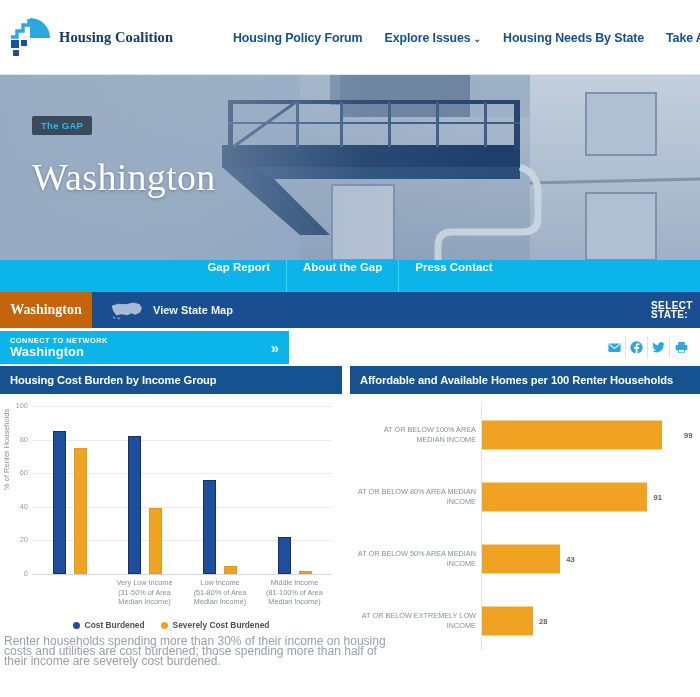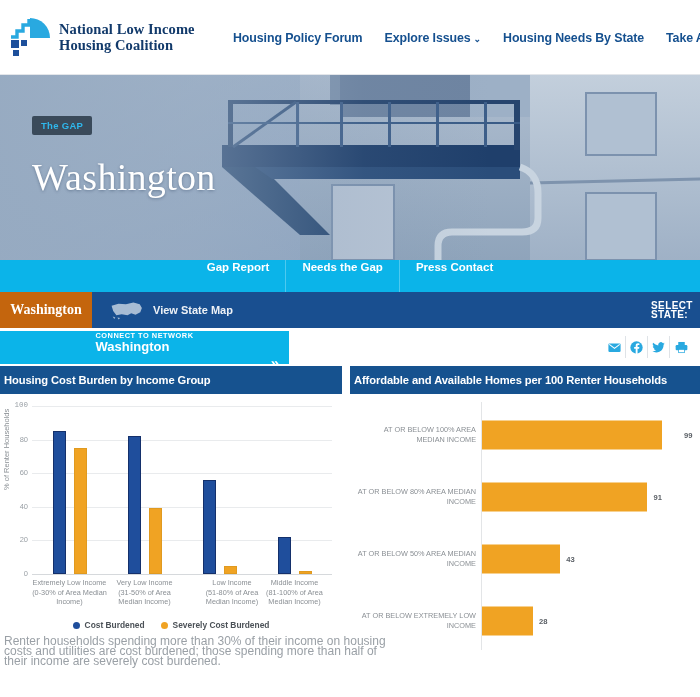--- a/index.html
+++ b/index.html
@@ -106,21 +106,21 @@
     color: #8d9399; font-size: 10.5px;
     display: flex; align-items: center; padding: 0 7px;
     cursor: pointer;
   }
 
   
   .connect-row { display: flex; align-items: center; width: 700px; height: 38px; background: #fff; }
   .connect-box {
     width: 289px; height: 33px; background: #0bb4e9;
     display: flex; align-items: center; padding: 0 10px;
-    cursor: pointer; margin-top: 1px; flex-direction: column;
+    cursor: pointer; margin-top: 1px;
   }
   .connect-kicker {
     color: #ffffff; font-size: 7.4px; font-weight: 700;
     letter-spacing: .5px; line-height: 9px;
   }
   .connect-state { color: #ffffff; font-size: 13px; font-weight: 600; line-height: 14px; }
   .connect-arrow { margin-left: auto; color: #fff; font-size: 15px; font-weight: 700; }
   .share-icons { margin-left: auto; display: flex; align-items: center; padding-right: 8px; }
   .share-ico {
     width: 22px; height: 22px; display: flex; align-items: center; justify-content: center;
@@ -129,21 +129,21 @@
   .share-ico:last-child { border-right: none; }
 
   
   .panels { display: flex; width: 700px; gap: 8px; padding: 0; }
   .panel { background: #fff; }
   .panel-left { width: 342px; }
   .panel-right { width: 350px; }
   .panel-head {
     background: #16528f; color: #fff;
     font-size: 11.2px; font-weight: 700;
-    height: 28px; display: flex; align-items: center; padding-left: 4px;
+    height: 28px; display: flex; align-items: center; padding-left: 10px;
     letter-spacing: -.1px;
     text-align: center;
   }
   .panel-body { position: relative; }
 
   
   .vchart { position: relative; width: 342px; height: 238px; }
   .v-ylabel {
     position: absolute; left: 2px; top: 96px;
     transform: rotate(-90deg); transform-origin: left top;
@@ -198,21 +198,20 @@
 <div class="site-header">
   <div class="logo-wrap">
     <svg class="logo-mark" viewBox="0 0 48 46">
       <path d="M22 4 A20 20 0 0 1 42 24 L22 24 Z" fill="#29a9e0"></path>
       <path d="M3 23 L9 23 L9 17 L15 17 L15 11 L21 11 L21 5" fill="none" stroke="#29a9e0" stroke-width="3.4"></path>
       <rect x="3" y="26" width="8" height="8" fill="#1d4f9b"></rect>
       <rect x="13" y="26" width="6" height="6" fill="#1d4f9b"></rect>
       <rect x="5" y="36" width="6" height="6" fill="#1d4f9b"></rect>
     </svg>
     <div class="logo-text">
-      <div>National Low Income</div>
       <div>Housing Coalition</div>
     </div>
   </div>
 
   <nav class="main-nav">
     <span class="nav-link">Housing Policy Forum</span>
     <span class="nav-link">
       <span>Explore Issues</span><span class="nav-caret">⌄</span>
     </span>
     <span class="nav-link">Housing Needs By State</span>
@@ -269,21 +268,21 @@
   </svg>
   <div class="hero-overlay"></div>
   <div class="hero-content">
     <span class="tag-gap">The GAP</span>
     <div class="hero-title">Washington</div>
   </div>
 </div>
 
 <div class="subnav">
   <span class="subnav-link">Gap Report</span>
-  <span class="subnav-link">Needs the Gap</span>
+  <span class="subnav-link">About the Gap</span>
   <span class="subnav-link">Press Contact</span>
 </div>
 
 <div class="state-bar">
   <div class="state-name">Washington</div>
   <div class="state-rest">
     <svg class="map-icon" viewBox="0 0 64 40">
       <path d="M3 12 L16 8 L30 9 L44 6 L56 9 L60 16 L57 24 L48 29 L40 26 L33 30 L22 28 L12 30 L6 22 Z" fill="#ffffff"></path>
       <path d="M5 32 L10 34 L8 37 Z" fill="#ffffff"></path>
       <path d="M14 34 L19 35 L16 38 Z" fill="#ffffff"></path>
@@ -343,40 +342,35 @@
           <div class="v-ytick" style="top: 175px;">0</div>
           <div class="v-grid-line" style="top: 146.4px;"></div>
           <div class="v-ytick" style="top: 141.4px;">20</div>
           <div class="v-grid-line" style="top: 112.8px;"></div>
           <div class="v-ytick" style="top: 107.8px;">40</div>
           <div class="v-grid-line" style="top: 79.2px;"></div>
           <div class="v-ytick" style="top: 74.2px;">60</div>
           <div class="v-grid-line" style="top: 45.6px;"></div>
           <div class="v-ytick" style="top: 40.6px;">80</div>
           <div class="v-grid-line" style="top: 12px;"></div>
-          <div class="v-ytick" style="top: 7px; font-family: Liberation Mono, monospace;">100</div>
+          <div class="v-ytick" style="top: 7px;">100</div>
           <div class="bar bar-blue" style="left: 52.5px; width: 13px; height: 142.8px; bottom: 58px;"></div>
           <div class="bar bar-blue" style="left: 127.5px; width: 13px; height: 137.76px; bottom: 58px;"></div>
           <div class="bar bar-blue" style="left: 202.5px; width: 13px; height: 94.08px; bottom: 58px;"></div>
           <div class="bar bar-blue" style="left: 277.5px; width: 13px; height: 36.96px; bottom: 58px;"></div>
           <div class="bar bar-orange" style="left: 73.5px; width: 13px; height: 126px; bottom: 58px;"></div>
           <div class="bar bar-orange" style="left: 148.5px; width: 13px; height: 65.52px; bottom: 58px;"></div>
           <div class="bar bar-orange" style="left: 223.5px; width: 13px; height: 8.4px; bottom: 58px;"></div>
           <div class="bar bar-orange" style="left: 298.5px; width: 13px; height: 2.52px; bottom: 58px;"></div>
-          <div class="v-xlabel" style="left: 31.5px; width: 76px; top: 184px;">
-            <div>Extremely Low Income</div>
-            <div>(0-30% of Area Median</div>
-            <div>Income)</div>
-          </div>
           <div class="v-xlabel" style="left: 106.5px; width: 76px; top: 184px;">
             <div>Very Low Income</div>
             <div>(31-50% of Area</div>
             <div>Median Income)</div>
           </div>
-          <div class="v-xlabel" style="left: 194px; width: 76px; top: 184px;">
+          <div class="v-xlabel" style="left: 182px; width: 76px; top: 184px;">
             <div>Low Income</div>
             <div>(51-80% of Area</div>
             <div>Median Income)</div>
           </div>
           <div class="v-xlabel" style="left: 256.5px; width: 76px; top: 184px;">
             <div>Middle Income</div>
             <div>(81-100% of Area</div>
             <div>Median Income)</div>
           </div>
           <div class="legend" style="bottom: 2px;">

